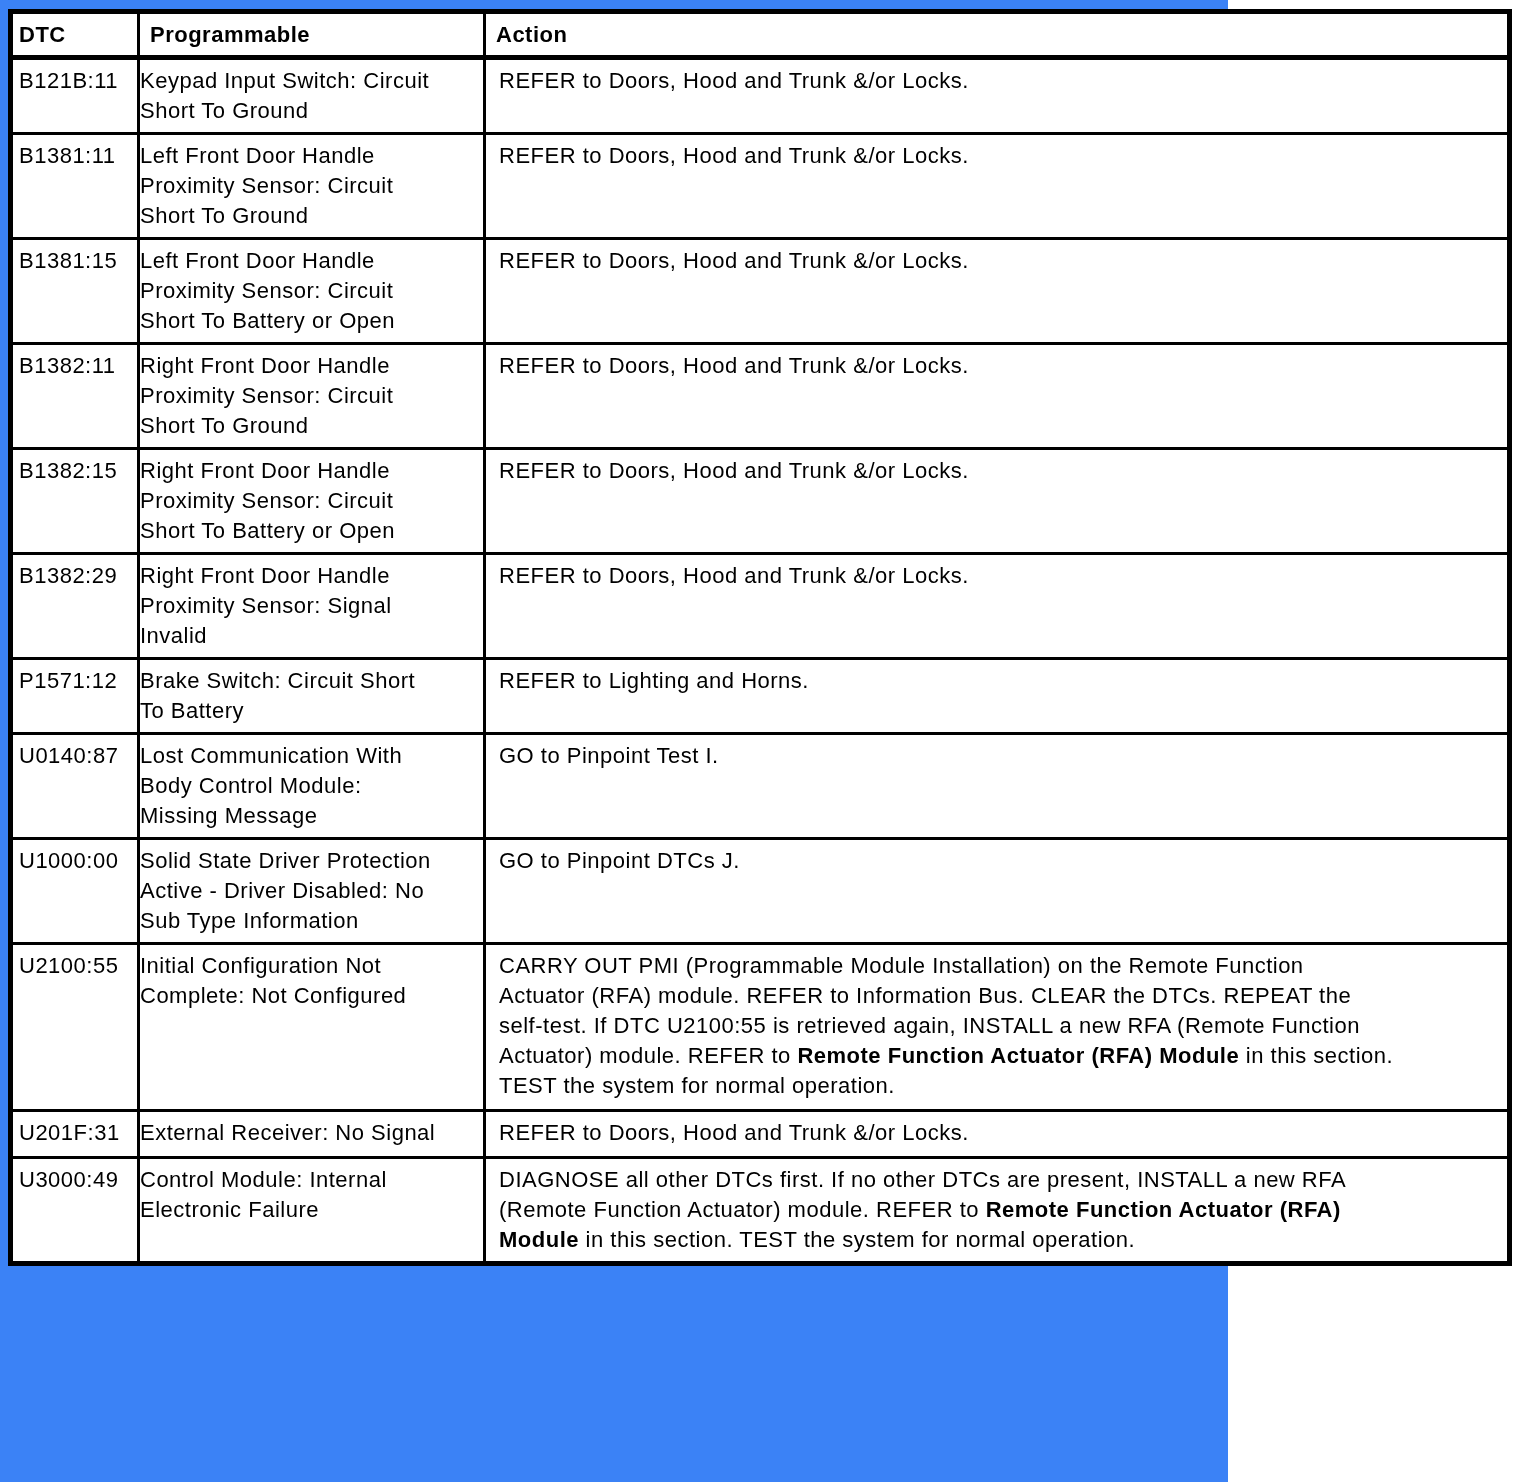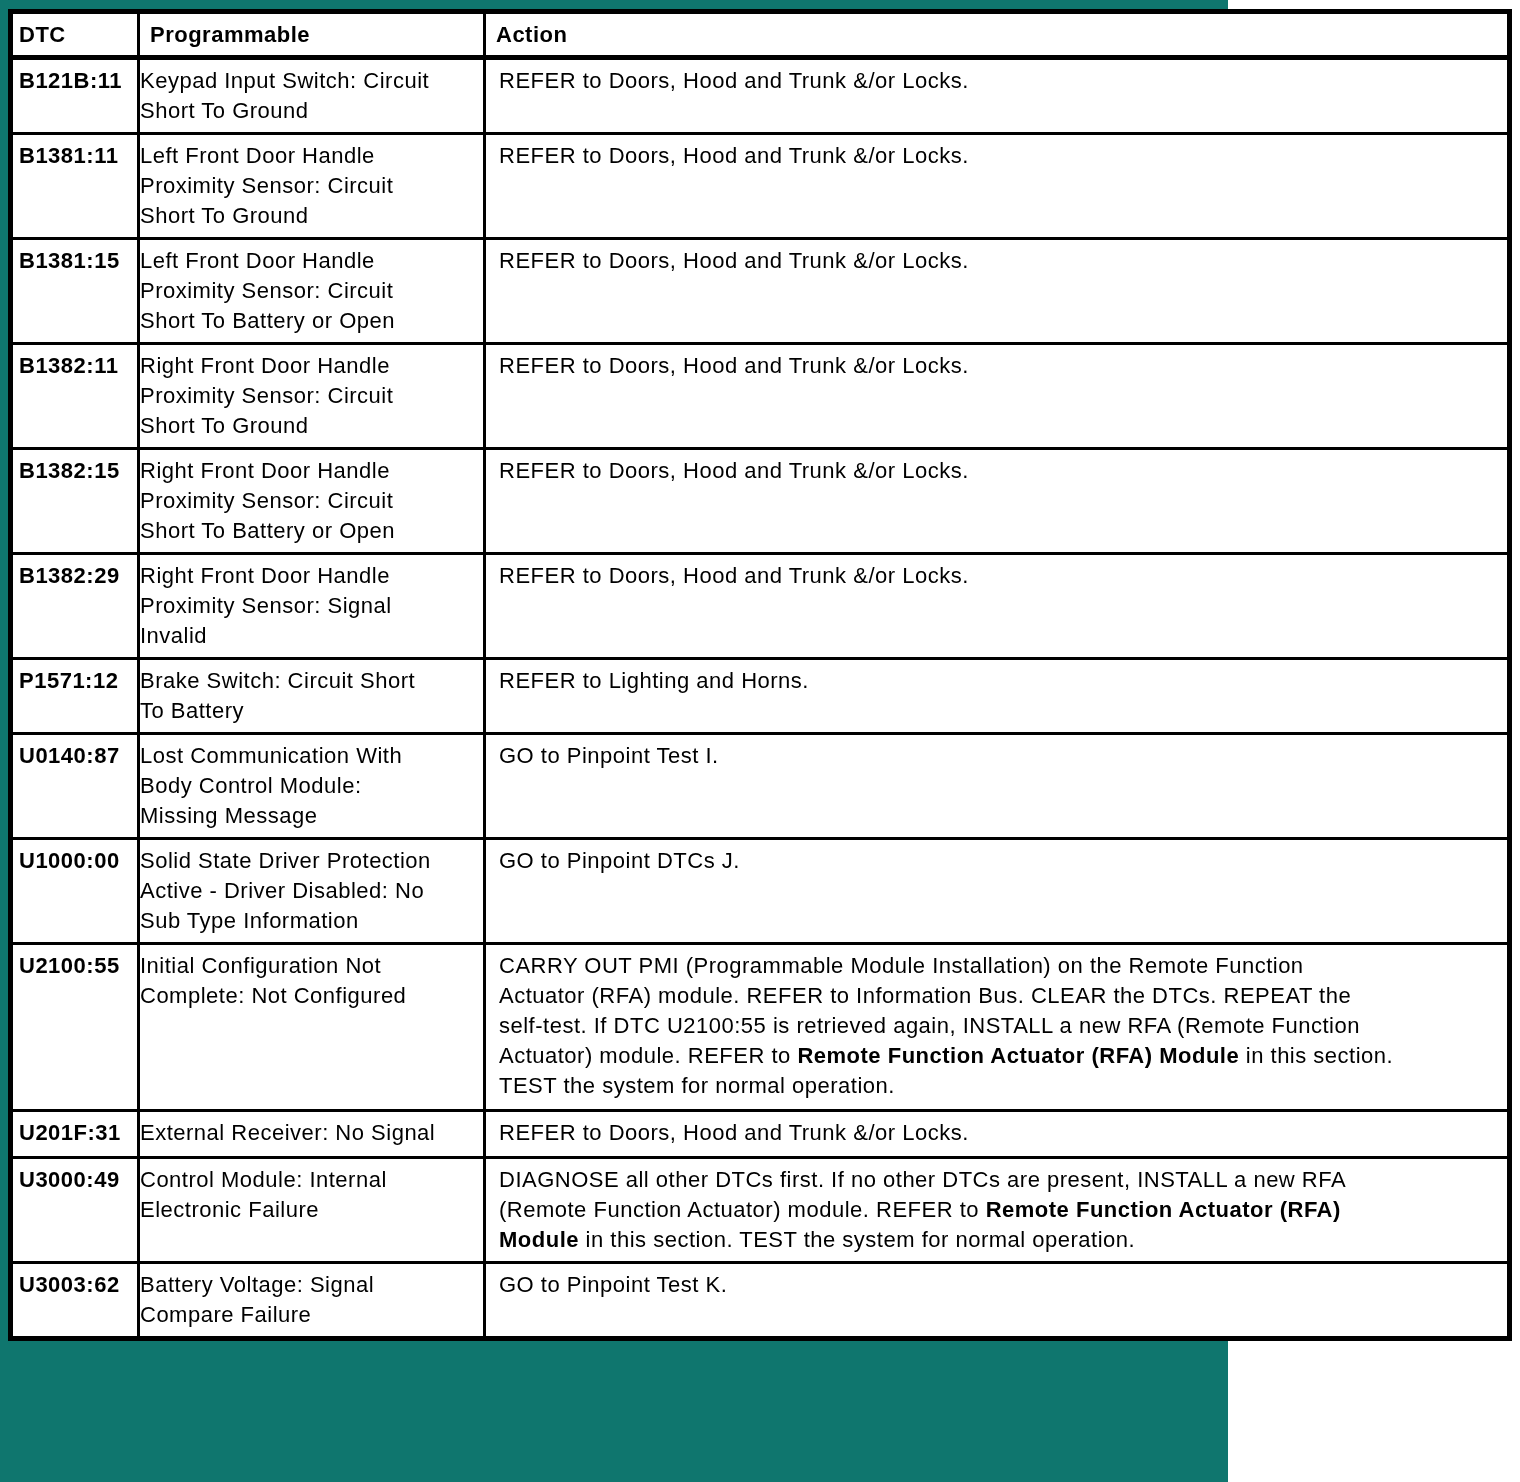--- a/index.html
+++ b/index.html
@@ -5,21 +5,21 @@
   html, body {
     margin: 0;
     padding: 0;
     background: #ffffff;
   }
   .page {
     width: 1228px;
     height: 1482px;
     box-sizing: border-box;
     padding: 9px 8px;
-    background: #0f766e;
+    background: #3b82f6;
   }
   table.dtc-table {
     border-collapse: collapse;
     table-layout: fixed;
     width: 1504px;
     border: 5px solid #000000;
     font-family: "Liberation Sans", sans-serif;
     font-size: 22px;
     line-height: 30px;
     letter-spacing: 0.5px;
@@ -40,21 +40,21 @@
   thead th {
     border-bottom: 5px solid #000000;
     font-weight: bold;
     vertical-align: middle;
     height: 46px;
     white-space: normal;
     padding: 4px 8px 4px 10px;
   }
   thead th.dtc-h { padding-left: 6px; }
   td { padding: 6px 8px 6px 10px; }
-  td.dtc-cell  { padding-left: 6px; padding-right: 4px; font-weight: bold; }
+  td.dtc-cell  { padding-left: 6px; padding-right: 4px; }
   td.desc-cell { padding-left: 0; }
   td.action-cell { padding-left: 13px; }
   b { font-weight: bold; }
   tr.rh1 td { height: 47px; }
   tr.rh2 td { height: 75px; }
   tr.rh3 td { height: 105px; }
   tr.rh3b td { height: 102px; margin-top: 16px; }
   tr.rh5 td { height: 167px; }
 </style>
 </head>
@@ -152,21 +152,15 @@
           <td class="action-cell"><span>REFER to Doors, Hood and Trunk &amp;/or Locks.</span></td>
         </tr>
       <tr class="rh3b">
           <td class="dtc-cell">U3000:49</td>
           <td class="desc-cell">Control Module: Internal
 Electronic Failure</td>
           <td class="action-cell"><span>DIAGNOSE all other DTCs first. If no other DTCs are present, INSTALL a new RFA
 (Remote Function Actuator) module. REFER to </span><b>Remote Function Actuator (RFA)
 Module</b><span> in this section. TEST the system for normal operation.</span></td>
         </tr>
-      <tr class="rh2">
-          <td class="dtc-cell">U3003:62</td>
-          <td class="desc-cell">Battery Voltage: Signal
-Compare Failure</td>
-          <td class="action-cell"><span>GO to Pinpoint Test K.</span></td>
-        </tr>
     </tbody>
   </table>
 </div>
 
 </body></html>

